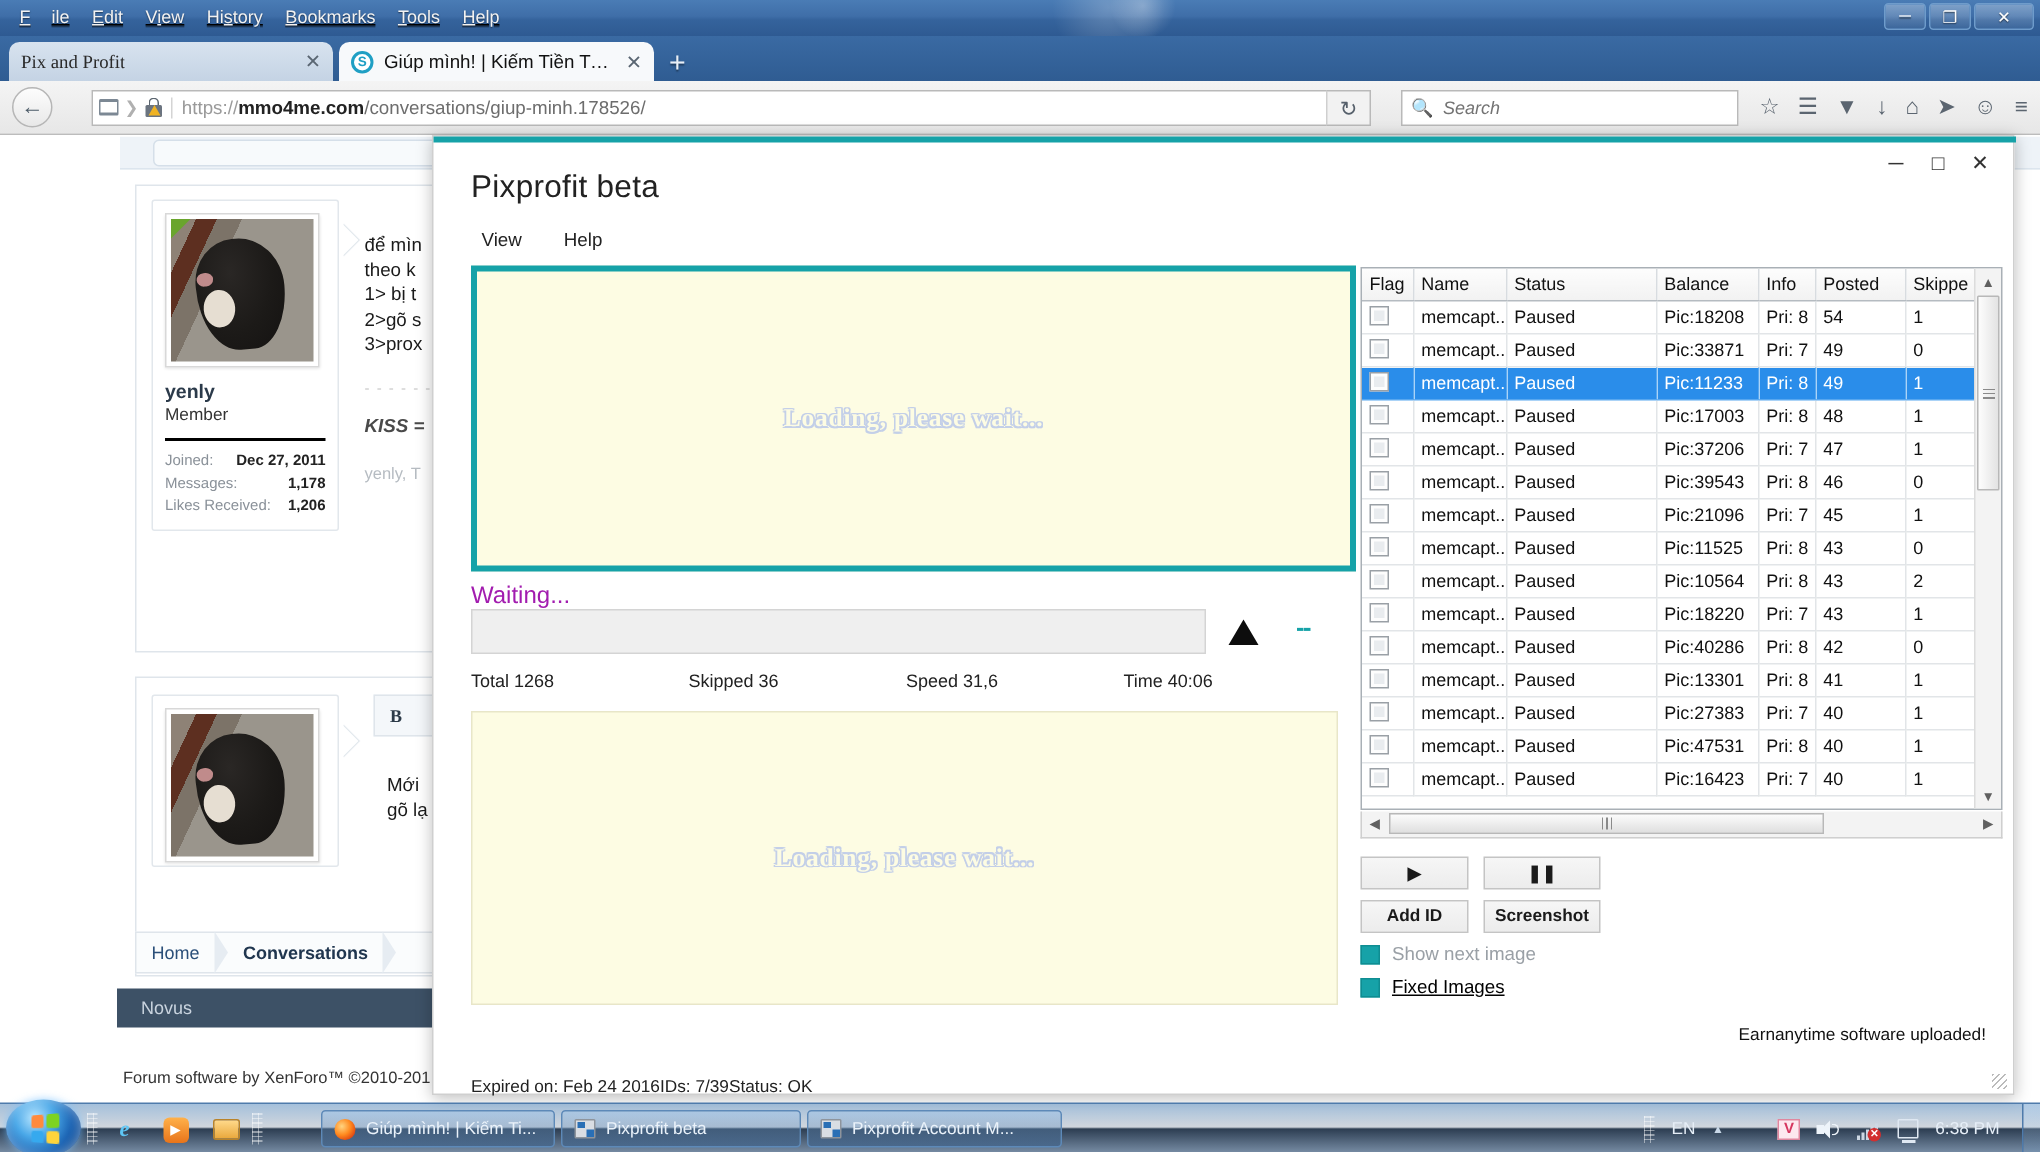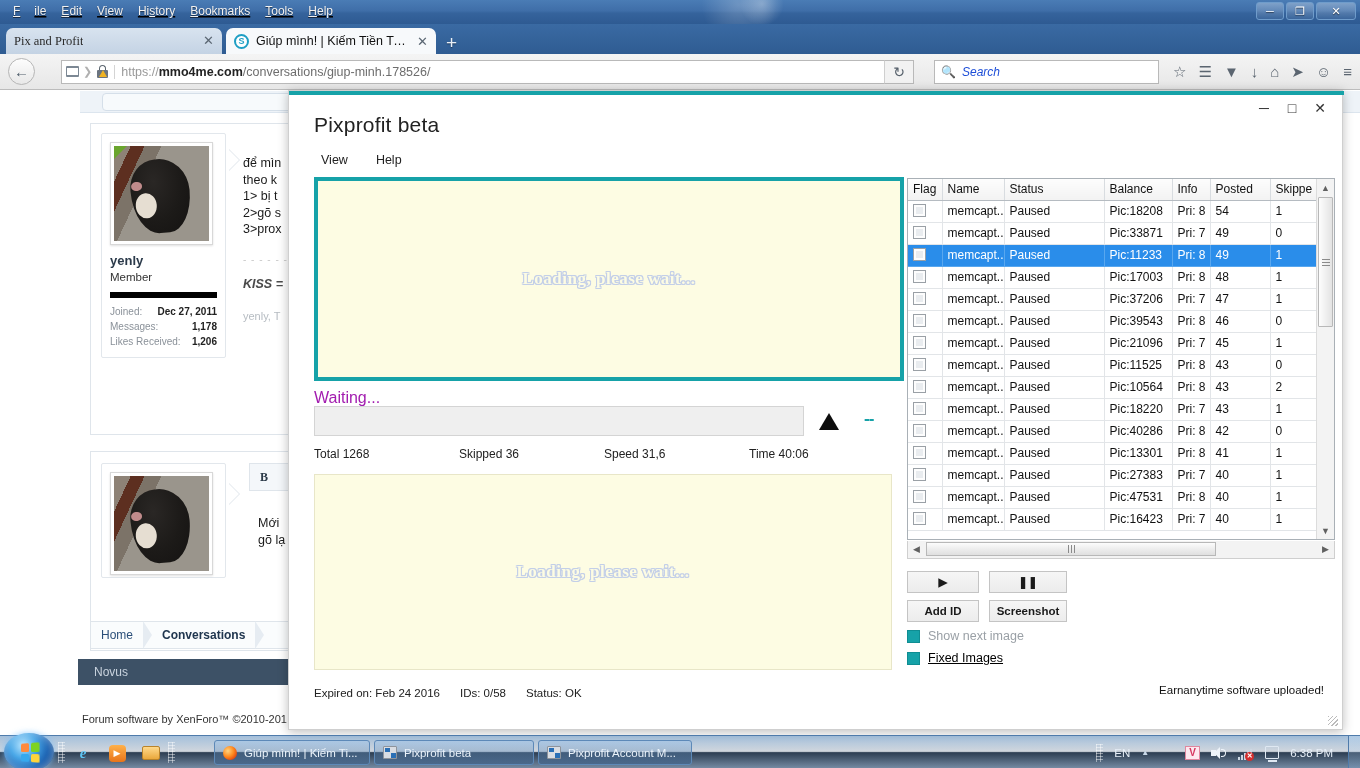--- a/index.html
+++ b/index.html
@@ -105,21 +105,21 @@
   .url-txt .path { color:#6d6d6d; }
   .reloadbtn {
     width:30px; height:24px; border-left:1px solid #cfcfcf;
     display:flex; align-items:center; justify-content:center; color:#56606b; font-size:14px;
   }
   .searchbar {
     width:225px; height:24px; background:#fff; border:1px solid #b9b9b9;
     display:flex; align-items:center; padding:0 6px; gap:6px; font-size:12px;
   }
   .searchbar .sg { color:#5a6370; font-size:12px; }
-  .searchbar .sp { color:#1d4ed8; font-style:italic; }
+  .searchbar .sp { color:#737373; font-style:italic; }
   .toolicons { display:flex; align-items:center; gap:12px; padding-left:8px; color:#5b6570; }
   .toolicons .ti { font-size:15px; line-height:1; display:flex; align-items:center; justify-content:center; }
 
   
   #pagearea {
     position:absolute; left:0; top:91px; width:1360px; height:644px;
     background:#fff; overflow:hidden;
   }
   .pg-strip-top { position:absolute; left:80px; top:0; right:0; height:22px;
     background:#eef3f8; border-bottom:1px solid #dce5ee; }
@@ -155,21 +155,21 @@
   .avatar .dog::before {
     content:""; position:absolute; left:2%; top:28%; width:18%; height:13%;
     background:#c08b8b; border-radius:50%;
   }
   .avatar .corner {
     position:absolute; left:3px; top:3px; width:0; height:0;
     border-left:13px solid #6aa52d; border-bottom:13px solid transparent;
   }
   .authorbox .uname { font-size:13px; font-weight:bold; color:#2b3a4a; margin-top:8px; }
   .authorbox .utitle { font-size:11.5px; color:#333; margin-top:3px; }
-  .authorbox .stats { margin-top:9px; border-top:6px solid #000000; padding-top:6px; }
+  .authorbox .stats { margin-top:9px; border-top:2px solid #000000; padding-top:6px; }
   .authorbox .strow { display:flex; justify-content:space-between; font-size:10px;
     color:#8a9199; line-height:15px; }
   .authorbox .strow b { color:#222; font-weight:bold; }
   .arrowtip {
     position:absolute; width:0; height:0;
     border-top:11px solid transparent; border-bottom:11px solid transparent;
     border-left:11px solid #fff; filter:drop-shadow(1px 0 0 #dfe5eb);
   }
   .msgtext { position:absolute; font-size:12.5px; color:#1a1a1a; line-height:16.5px;
     white-space:nowrap;margin-top:12px; }
@@ -283,22 +283,22 @@
   .abtn {
     width:72px; height:22px; background:linear-gradient(to bottom,#f6f6f6,#ececec);
     border:1px solid #c4c4c4; font-size:11.5px; font-weight:bold; color:#1a1a1a;
     display:flex; align-items:center; justify-content:center;
   }
   .abtn.w2 { width:78px; }
   .chkrow { position:absolute; display:flex; align-items:center; gap:8px; font-size:12.5px; }
   .tealbox { width:13px; height:13px; background:#16a2a8; border:1px solid #0f8d92; }
   .chkrow.dis { color:#9aa0a6; }
 
-  .appstatus { position:absolute; left:25px; top:596px; font-size:11.5px; color:#222;
-    display:flex; gap:20px; }
+  .appstatus { position:absolute; left:25px; top:628px; font-size:11.5px; color:#222;
+    display:flex; }
   .appnotice { position:absolute; right:18px; top:593px; font-size:11.5px; color:#111; }
   .resizegrip { position:absolute; right:4px; bottom:3px; width:10px; height:10px;
     background:repeating-linear-gradient(135deg,#bbb 0 1px,transparent 1px 3px); }
 
   
   #taskbar {
     position:absolute; left:0; top:735px; width:1360px; height:33px;
     background:linear-gradient(to bottom,#1f3d61 0%,#16304f 6%,#0d2falt 50%,#0b2847 50%,#10304f 100%);
     border-top:1px solid #4f7bab;
   }
@@ -724,21 +724,21 @@
     <span class="tealbox"></span>
     <span>Show next image</span>
   </div>
   <div class="chkrow" style="left:618px;top:560px;text-decoration:underline;">
     <span class="tealbox"></span>
     <span>Fixed Images</span>
   </div>
 
   <div class="appstatus">
     <span>Expired on: Feb 24 2016</span>
-    <span>IDs: 0/58</span>
+    <span>IDs: 7/39</span>
     <span>Status: OK</span>
   </div>
   <div class="appnotice">Earnanytime software uploaded!</div>
   <div class="resizegrip"></div>
 </div>
 
 <div id="taskbar">
   <div class="startorb">
     <span class="winlogo">
         <i></i>
@@ -758,21 +758,21 @@
   <div class="tb-grip" style="left:168px;"></div>
 
   <div class="tb-task" style="left:214px;width:156px;">
     <span class="ffico"></span>
     <span class="lbl">Giúp mình! | Kiếm Ti...</span>
   </div>
   <div class="tb-task" style="left:374px;width:160px;">
     <span class="appico"></span>
     <span class="lbl">Pixprofit beta</span>
   </div>
-  <div class="tb-task" style="left:538px;width:154px;">
+  <div class="tb-task" style="left:538px;width:170px;">
     <span class="appico"></span>
     <span class="lbl">Pixprofit Account M...</span>
   </div>
 
   <div class="tray">
     <span class="tb-grip" style="position:relative;top:0;height:18px;"></span>
     <span>EN</span>
     <span class="ti" style="font-size:8px;color:#c9d8e8;">▲</span>
     <span class="ti ico-win8">
         <i></i>

